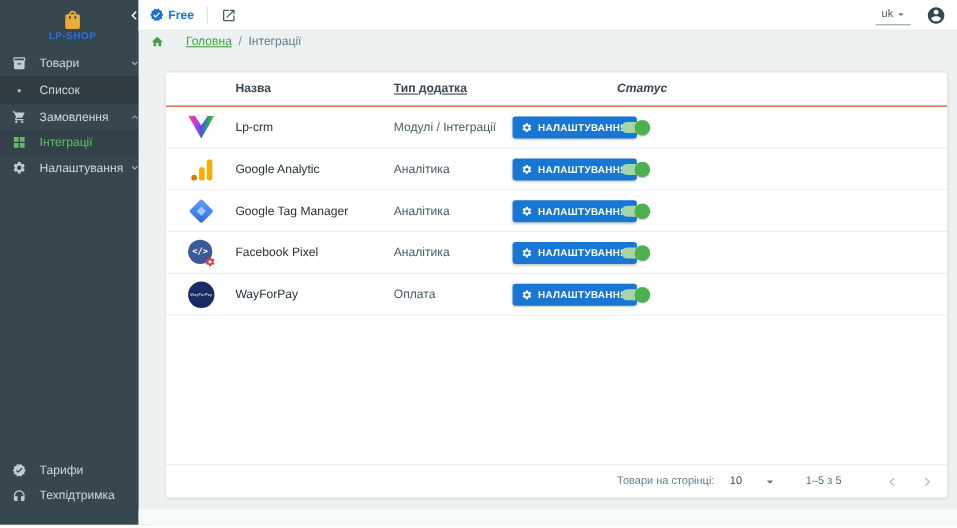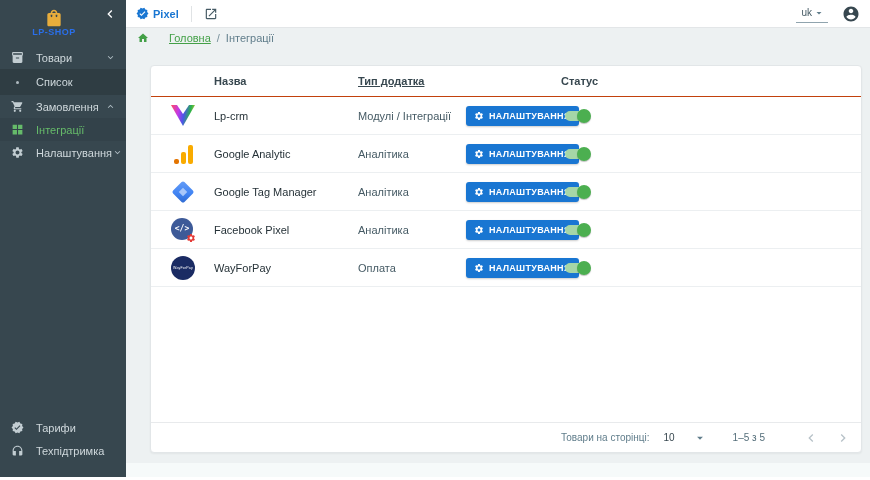--- a/index.html
+++ b/index.html
@@ -1,20 +1,20 @@
 <!DOCTYPE html>
 <html><head>
 <meta charset="utf-8">
 <style>
   html,body{margin:0;padding:0;background:#fff;}
   .screen{position:relative;width:870px;height:480px;overflow:hidden;background:#fff;
     font-family:"Liberation Sans",sans-serif;-webkit-font-smoothing:antialiased;}
 
   
-  .sidebar{position:absolute;left:0;top:0;width:126px;height:477px;background:#37474F;color:#CFD8DC;}
+  .sidebar{position:absolute;left:0;top:0;width:126px;height:477px;background:#37474F;color:#CFD8DC;padding-left:12px;}
   .side-head{position:relative;height:44px;display:flex;align-items:center;justify-content:center;}
   .logo{display:flex;flex-direction:column;align-items:center;margin-right:18px;cursor:pointer;}
   .logo .brand{font-size:9px;font-weight:bold;color:#2A6FEA;letter-spacing:.5px;margin-top:-1px;}
   .collapse-btn{position:absolute;right:8px;top:6px;width:16px;height:16px;color:#fff;cursor:pointer;}
   .menu{position:absolute;top:46px;left:0;right:0;}
   .menu-bottom{position:absolute;top:416px;left:0;right:0;}
   .mi{height:23px;display:flex;align-items:center;padding:0 10px;font-size:11px;color:#CFD8DC;cursor:pointer;}
   .mi .ic{width:14px;height:14px;margin-right:12px;flex:0 0 14px;display:flex;align-items:center;justify-content:center;}
   .mi .lbl{flex:1;white-space:nowrap;}
   .mi .chev{width:11px;height:11px;color:#B0BEC5;}
@@ -47,21 +47,21 @@
   .bc-home .t{text-decoration:underline;}
   .bc-sep{color:#78909C;margin:0 6px;}
   .bc-cur{color:#607D8B;}
 
   
   .card{position:absolute;left:24px;right:8px;top:65px;height:386px;background:#fff;
     border:1px solid #E2E6E8;border-radius:4px;box-shadow:0 1px 2px rgba(0,0,0,.05);}
   .thead{position:relative;height:30px;border-bottom:1px solid #c2410c;}
   .th{position:absolute;top:0;height:30px;display:flex;align-items:center;
     font-size:11px;font-weight:bold;color:#37474F;}
-  .th.name{left:63px;} .th.type{left:207px;text-decoration:underline;} .th.status{left:410px;}
+  .th.name{left:63px;} .th.type{left:207px;text-decoration:underline;} .th.status{left:410px;font-style:italic;}
   .trow{position:relative;height:37px;border-bottom:1px solid #ECEFF1;}
   .cell{position:absolute;top:0;height:37px;display:flex;align-items:center;}
   .c-logo{left:16px;width:32px;justify-content:center;}
   .c-name{left:63px;font-size:11px;color:#263238;}
   .c-type{left:207px;font-size:11px;color:#455A64;}
   .c-btn{left:315px;}
   .c-tgl{left:411px;}
 
   .cfg-btn{display:flex;align-items:center;gap:5px;height:20px;padding:0 8px;border:none;
     border-radius:3px;background:#1976D2;color:#fff;font-size:9px;font-weight:bold;
@@ -203,21 +203,21 @@
   </div>
 
   <div class="main">
     <div class="topbar">
       <div class="plan">
         <span>
           <svg width="13" height="13" viewBox="0 0 24 24" fill="#1976D2">
               <path d="M23 12l-2.44-2.79.34-3.69-3.61-.82-1.89-3.2L12 2.96 8.6 1.5 6.71 4.69 3.1 5.5l.34 3.7L1 12l2.44 2.79-.34 3.7 3.61.82L8.6 22.5l3.4-1.47 3.4 1.46 1.89-3.19 3.61-.82-.34-3.69L23 12zm-12.91 4.72-3.8-3.81 1.48-1.48 2.32 2.33 5.85-5.87 1.48 1.48-7.33 7.35z"></path>
             </svg>
         </span>
-        <span class="txt">Pixel</span>
+        <span class="txt">Free</span>
       </div>
       <div class="vdiv"></div>
       <span class="ext-btn">
         <svg width="14" height="14" viewBox="0 0 24 24" fill="currentColor">
             <path d="M19 19H5V5h7V3H5c-1.11 0-2 .9-2 2v14c0 1.1.89 2 2 2h14c1.1 0 2-.9 2-2v-7h-2v7zM14 3v2h3.59l-9.83 9.83 1.41 1.41L19 6.41V10h2V3h-7z"></path>
           </svg>
       </span>
       <div class="tb-spacer"></div>
       <div class="lang">
         <span>uk</span>

